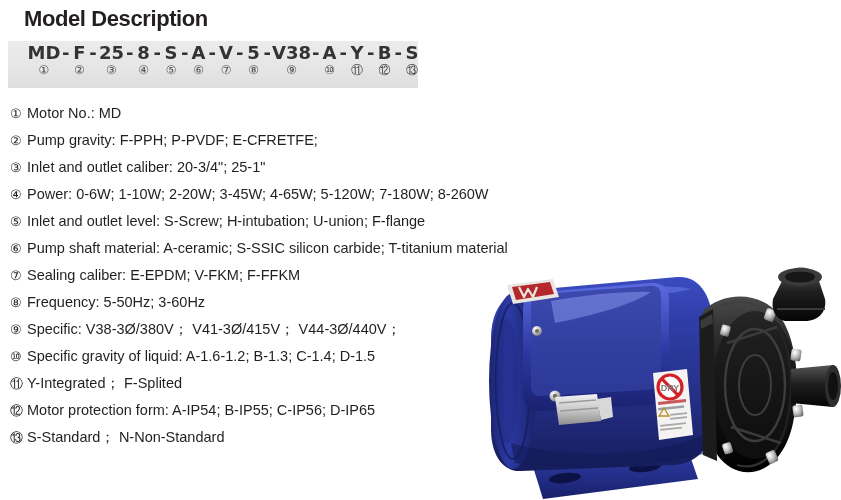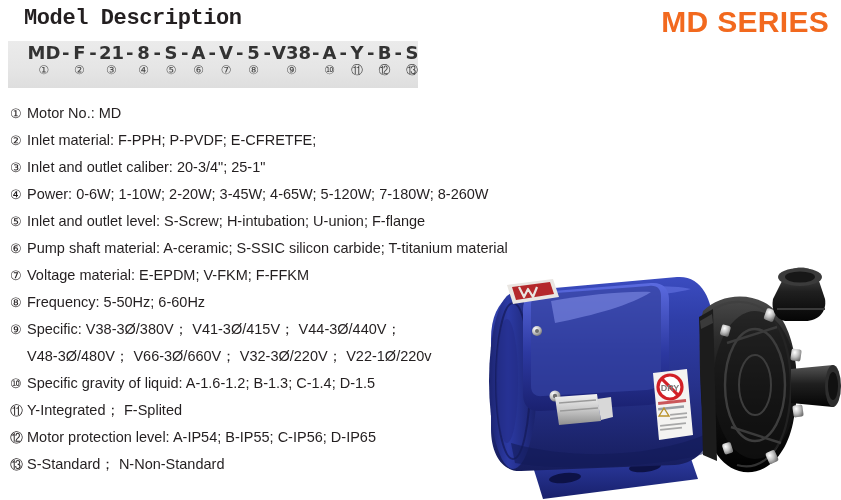--- a/index.html
+++ b/index.html
@@ -39,21 +39,21 @@
     top: 0;
     width: 500px;
     height: 500px;
     z-index: 4;
   }
 
   .section-title {
     position: absolute;
     left: 24px;
     top: 6px;
-    font-family: Liberation Mono, monospace;
+    font-family: Liberation Sans, sans-serif;
     font-weight: bold;
     font-size: 22px;
     letter-spacing: -0.4px;
     color: #231f20;
   }
 
   
   .code-band {
     position: absolute;
     left: 8px;
@@ -134,41 +134,40 @@
     width: 386px;
     height: 245px;
     z-index: 2;
   }
   .pump-wrap svg { display: block; }
 </style>
 </head>
 <body>
 
 <div class="heading">
-  <span class="l2">MD SERIES</span>
 </div>
 
 <div class="left-col">
 
   <div class="section-title">Model Description</div>
 
   <div class="code-band">
     <div class="code-row" id="code-row">
         <span class="code-seg">
           <span class="tok">MD</span>
           <span class="idx">①</span>
         </span>
         <span class="code-dash">-</span>
         <span class="code-seg">
           <span class="tok">F</span>
           <span class="idx">②</span>
         </span>
         <span class="code-dash">-</span>
         <span class="code-seg">
-          <span class="tok">21</span>
+          <span class="tok">25</span>
           <span class="idx">③</span>
         </span>
         <span class="code-dash">-</span>
         <span class="code-seg">
           <span class="tok">8</span>
           <span class="idx">④</span>
         </span>
         <span class="code-dash">-</span>
         <span class="code-seg">
           <span class="tok">S</span>
@@ -217,65 +216,61 @@
       </div>
   </div>
 
   <div class="desc-list" id="desc-list">
       <div class="desc-line">
         <span class="marker">①</span>
         <span class="txt">Motor No.: MD</span>
       </div>
       <div class="desc-line">
         <span class="marker">②</span>
-        <span class="txt">Inlet material: F-PPH; P-PVDF; E-CFRETFE;</span>
+        <span class="txt">Pump gravity: F-PPH; P-PVDF; E-CFRETFE;</span>
       </div>
       <div class="desc-line">
         <span class="marker">③</span>
         <span class="txt">Inlet and outlet caliber: 20-3/4"; 25-1"</span>
       </div>
       <div class="desc-line">
         <span class="marker">④</span>
         <span class="txt">Power: 0-6W; 1-10W; 2-20W; 3-45W; 4-65W; 5-120W; 7-180W; 8-260W</span>
       </div>
       <div class="desc-line">
         <span class="marker">⑤</span>
         <span class="txt">Inlet and outlet level: S-Screw; H-intubation; U-union; F-flange</span>
       </div>
       <div class="desc-line">
         <span class="marker">⑥</span>
         <span class="txt">Pump shaft material: A-ceramic; S-SSIC silicon carbide; T-titanium material</span>
       </div>
       <div class="desc-line">
         <span class="marker">⑦</span>
-        <span class="txt">Voltage material: E-EPDM; V-FKM; F-FFKM</span>
+        <span class="txt">Sealing caliber: E-EPDM; V-FKM; F-FFKM</span>
       </div>
       <div class="desc-line">
         <span class="marker">⑧</span>
-        <span class="txt">Frequency: 5-50Hz; 6-60Hz</span>
+        <span class="txt">Frequency: 5-50Hz; 3-60Hz</span>
       </div>
       <div class="desc-line">
         <span class="marker">⑨</span>
         <span class="txt">Specific: V38-3Ø/380V； V41-3Ø/415V； V44-3Ø/440V；</span>
       </div>
       <div class="desc-line">
-        <span class="marker blank"></span>
-        <span class="txt">V48-3Ø/480V； V66-3Ø/660V； V32-3Ø/220V； V22-1Ø/220v</span>
-      </div>
-      <div class="desc-line">
         <span class="marker">⑩</span>
         <span class="txt">Specific gravity of liquid:  A-1.6-1.2; B-1.3; C-1.4; D-1.5</span>
       </div>
       <div class="desc-line">
         <span class="marker">⑪</span>
         <span class="txt">Y-Integrated；  F-Splited</span>
       </div>
       <div class="desc-line">
         <span class="marker">⑫</span>
-        <span class="txt">Motor protection level:  A-IP54; B-IP55; C-IP56; D-IP65</span>
+        <span class="txt">Motor protection form:  A-IP54; B-IP55; C-IP56; D-IP65</span>
       </div>
       <div class="desc-line">
         <span class="marker">⑬</span>
         <span class="txt">S-Standard；  N-Non-Standard</span>
       </div>
     </div>
 
 </div>
 
 <div class="pump-wrap">

